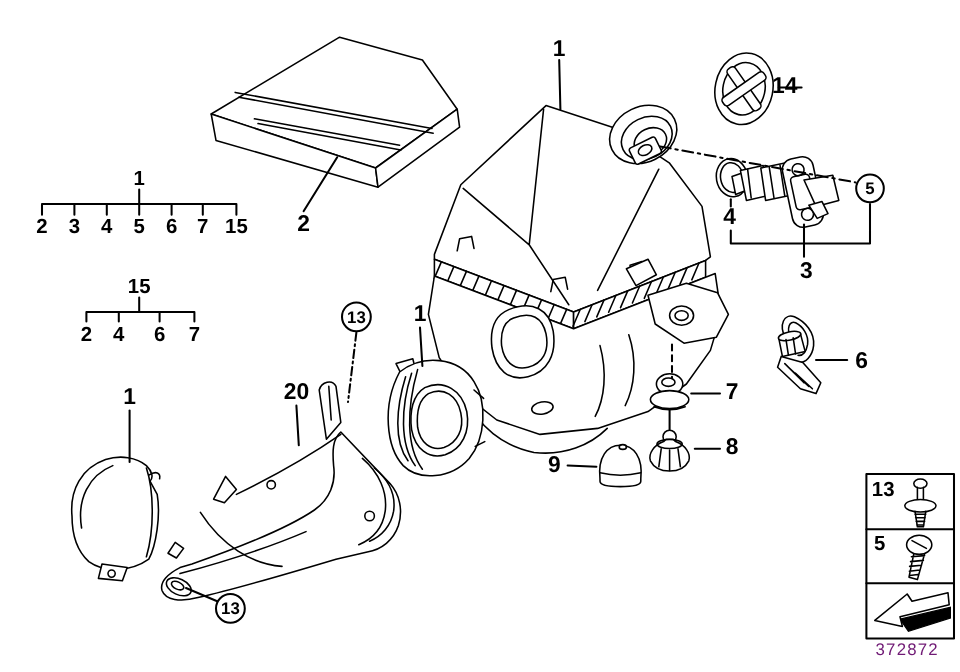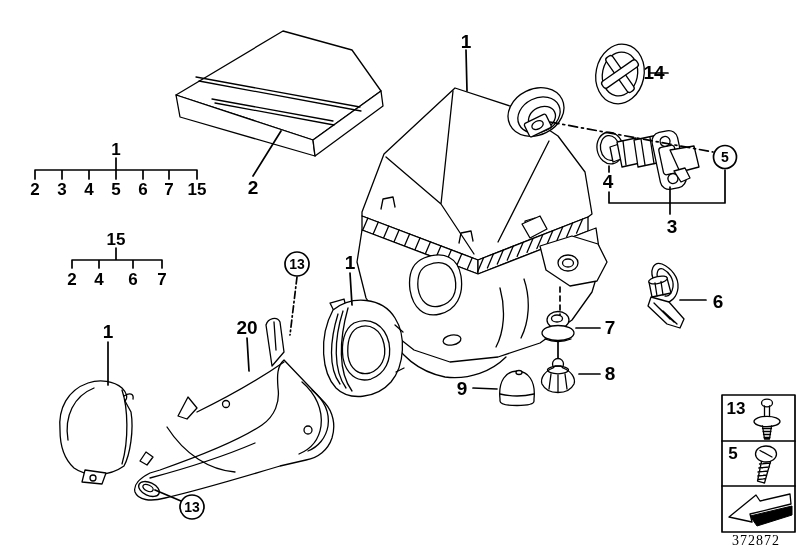--- a/index.html
+++ b/index.html
@@ -8,22 +8,22 @@
   svg{position:absolute;left:0;top:0;}
   svg *{vector-effect:non-scaling-stroke;}
   .ln{fill:none;stroke:#000;stroke-width:1.3;stroke-linejoin:round;stroke-linecap:round;}
   .w{fill:#ffffff;stroke:#000;stroke-width:1.3;stroke-linejoin:round;stroke-linecap:round;}
   .thk{stroke-width:1.7;}
   .blk{fill:#000;stroke:#000;stroke-width:1;}
   .lbl{position:absolute;transform:translate(-50%,-50%);font-weight:bold;color:#000;
        font-size:19px;white-space:nowrap;line-height:1;}
   .sm{font-size:17px;}
   .circtxt{font-size:14px;}
-  .dwgnum{position:absolute;transform:translate(-50%,-50%);color:#000000;font-weight:normal;
-          font-size:14px;letter-spacing:1px;font-family:Liberation Serif, serif;}
+  .dwgnum{position:absolute;transform:translate(-50%,-50%);color:#701a75;font-weight:normal;
+          font-size:14px;letter-spacing:1px;}
 </style>
 </head>
 <body>
 
 <div class="stage">
 
 <svg width="800" height="560" viewBox="0 0 800 560">
 
   <g class="ln thk">
     <path d="M116,158 L116,170 M35,170 L197,170 M35,170 L35,179 M62,170 L62,179 M89,170 L89,179 M116,170 L116,179 M143,170 L143,179 M169,170 L169,179 M197,170 L197,179"></path>

